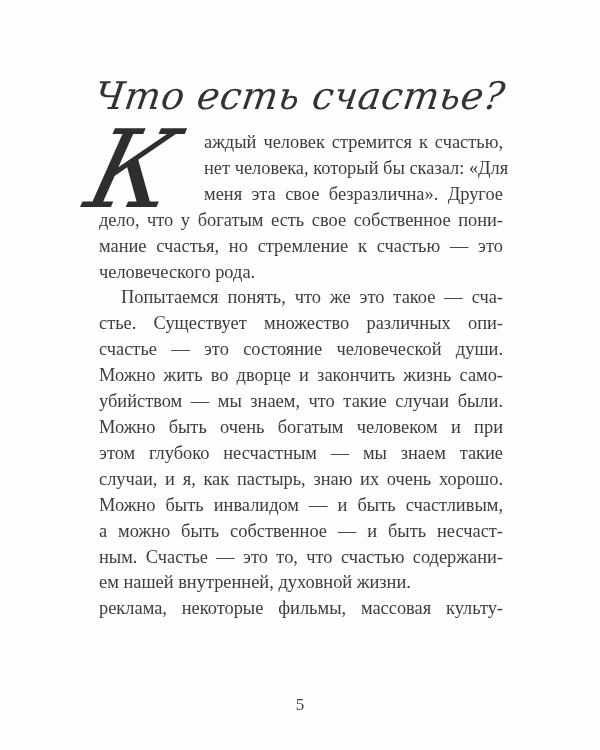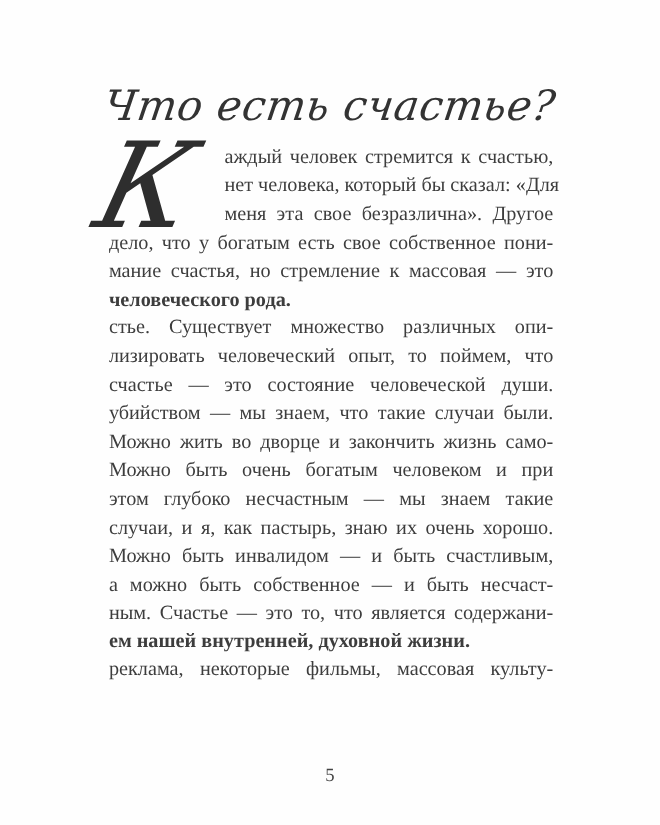--- a/index.html
+++ b/index.html
@@ -50,21 +50,20 @@
       text-align: justify;
     }
     .para .line {
       display: block;
       text-align: justify;
       text-align-last: justify;
       white-space: nowrap;
     }
     .para .line.last {
       text-align-last: left;
-      font-weight: bold;
     }
     .para .line.indent {
       text-indent: 22px;
     }
     .dropcap-row {
       position: relative;
     }
     .dropcap {
       position: absolute;
       left: -8px;
@@ -103,36 +102,36 @@
   <div class="text-block">
 
     <div class="para">
       <div class="dropcap-row">
         <span class="dropcap">К</span>
         <span class="dropcap-line">аждый человек стремится к счастью,</span>
         <span class="dropcap-line">нет человека, который бы сказал: «Для</span>
         <span class="dropcap-line">меня эта свое безразлична». Другое</span>
       </div>
       <span class="line">дело, что у богатым есть свое собственное пони-</span>
-      <span class="line">мание счастья, но стремление к массовая — это</span>
+      <span class="line">мание счастья, но стремление к счастью — это</span>
       <span class="line last">человеческого рода.</span>
     </div>
 
     <div class="para">
+      <span class="line indent">Попытаемся понять, что же это такое — сча-</span>
       <span class="line">стье. Существует множество различных опи-</span>
-      <span class="line">лизировать человеческий опыт, то поймем, что</span>
       <span class="line">счастье — это состояние человеческой души.</span>
+      <span class="line">Можно жить во дворце и закончить жизнь само-</span>
       <span class="line">убийством — мы знаем, что такие случаи были.</span>
-      <span class="line">Можно жить во дворце и закончить жизнь само-</span>
       <span class="line">Можно быть очень богатым человеком и при</span>
       <span class="line">этом глубоко несчастным — мы знаем такие</span>
       <span class="line">случаи, и я, как пастырь, знаю их очень хорошо.</span>
       <span class="line">Можно быть инвалидом — и быть счастливым,</span>
       <span class="line">а можно быть собственное — и быть несчаст-</span>
-      <span class="line">ным. Счастье — это то, что является содержани-</span>
+      <span class="line">ным. Счастье — это то, что счастью содержани-</span>
       <span class="line last">ем нашей внутренней, духовной жизни.</span>
     </div>
 
     <div class="para">
       <span class="line">реклама, некоторые фильмы, массовая культу-</span>
 
     </div>
 
   </div>
 

